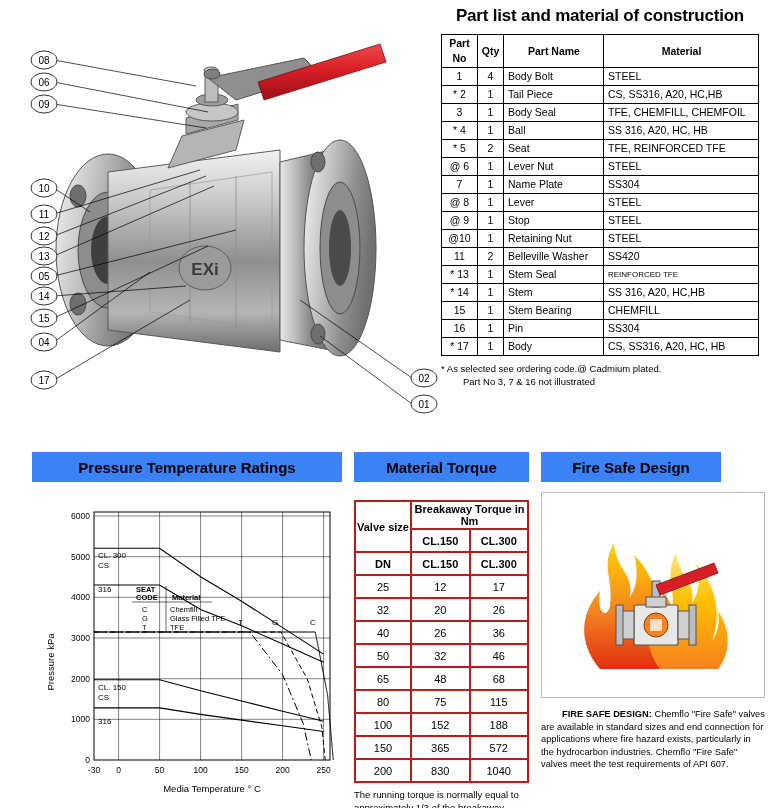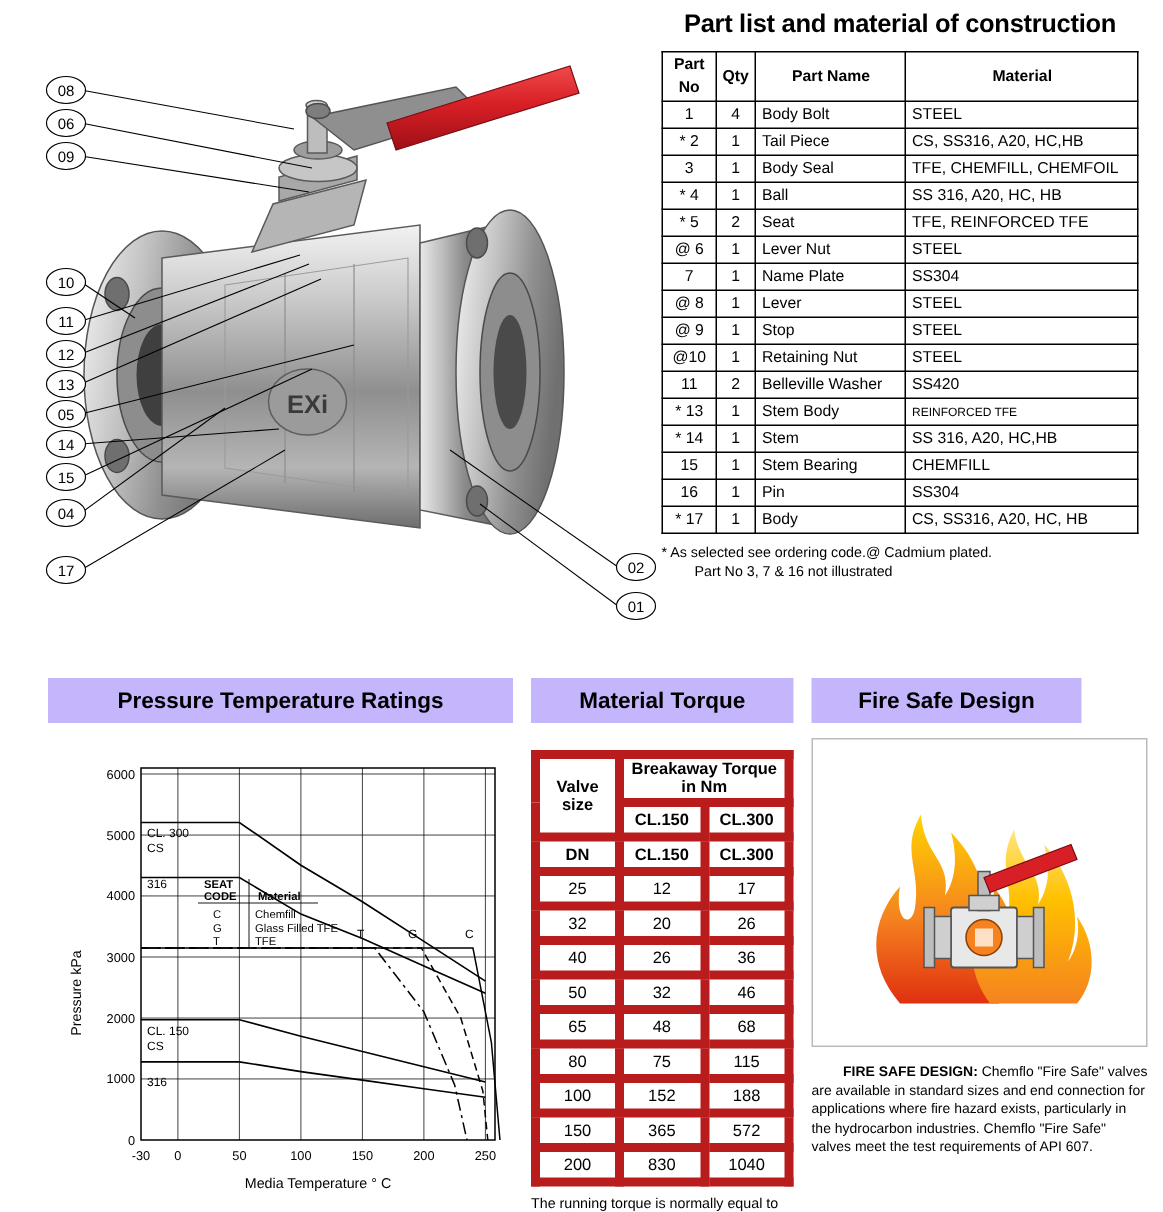--- a/index.html
+++ b/index.html
@@ -35,35 +35,35 @@
   .col-qty { width:26px; text-align:center; }
   .col-name { width:100px; text-align:left; padding-left:4px !important; }
   .col-mat { text-align:left; padding-left:4px !important; }
   .mat-small { font-size:8px; }
   .pl-notes { font-size:9.5px; margin-top:6px; line-height:13px; }
   .pl-notes .indent { display:block; padding-left:22px; }
 
   
   .bottom { position:absolute; left:0; top:452px; width:775px; height:356px; }
 
-  .band { position:absolute; top:0; height:30px; background:#c4b5fd;
+  .band { position:absolute; top:0; height:30px; background:#3b82f6;
           display:flex; align-items:center; justify-content:center;
           font-weight:bold; font-size:15px; }
   .band.b1 { left:32px;  width:310px; }
   .band.b2 { left:354px; width:175px; }
   .band.b3 { left:541px; width:180px; }
 
   
   .chart-wrap { position:absolute; left:32px; top:40px; width:310px; height:316px; }
   .chart-svg { position:absolute; left:0; top:0; }
 
   
   .torque { position:absolute; left:354px; top:48px; width:175px; }
   table.tq { border-collapse:collapse; width:100%; font-size:11px; }
-  table.tq th, table.tq td { border:6px solid #b91c1c; text-align:center; height:23px; }
+  table.tq th, table.tq td { border:2px solid #b91c1c; text-align:center; height:23px; }
   table.tq th { font-weight:bold; }
   .tq-note { font-size:9.5px; margin-top:6px; line-height:12.5px; }
 
   
   .firesafe { position:absolute; left:541px; top:40px; width:224px; height:316px; }
   .fs-box { position:absolute; left:0; top:0; width:224px; height:206px;
             border:1px solid #bbb; background:#fff; }
   .fs-text { position:absolute; left:0; top:216px; width:224px;
              font-size:9.3px; line-height:12.6px; }
   .fs-text b { font-weight:bold;padding-left:21px; }
@@ -303,21 +303,21 @@
           </tr>
           <tr>
             <td class="col-no">11</td>
             <td class="col-qty">2</td>
             <td class="col-name">Belleville Washer</td>
             <td class="col-mat">SS420</td>
           </tr>
           <tr>
             <td class="col-no">* 13</td>
             <td class="col-qty">1</td>
-            <td class="col-name">Stem Body</td>
+            <td class="col-name">Stem Seal</td>
             <td class="col-mat mat-small">REINFORCED TFE</td>
           </tr>
           <tr>
             <td class="col-no">* 14</td>
             <td class="col-qty">1</td>
             <td class="col-name">Stem</td>
             <td class="col-mat">SS 316,  A20, HC,HB</td>
           </tr>
           <tr>
             <td class="col-no">15</td>

